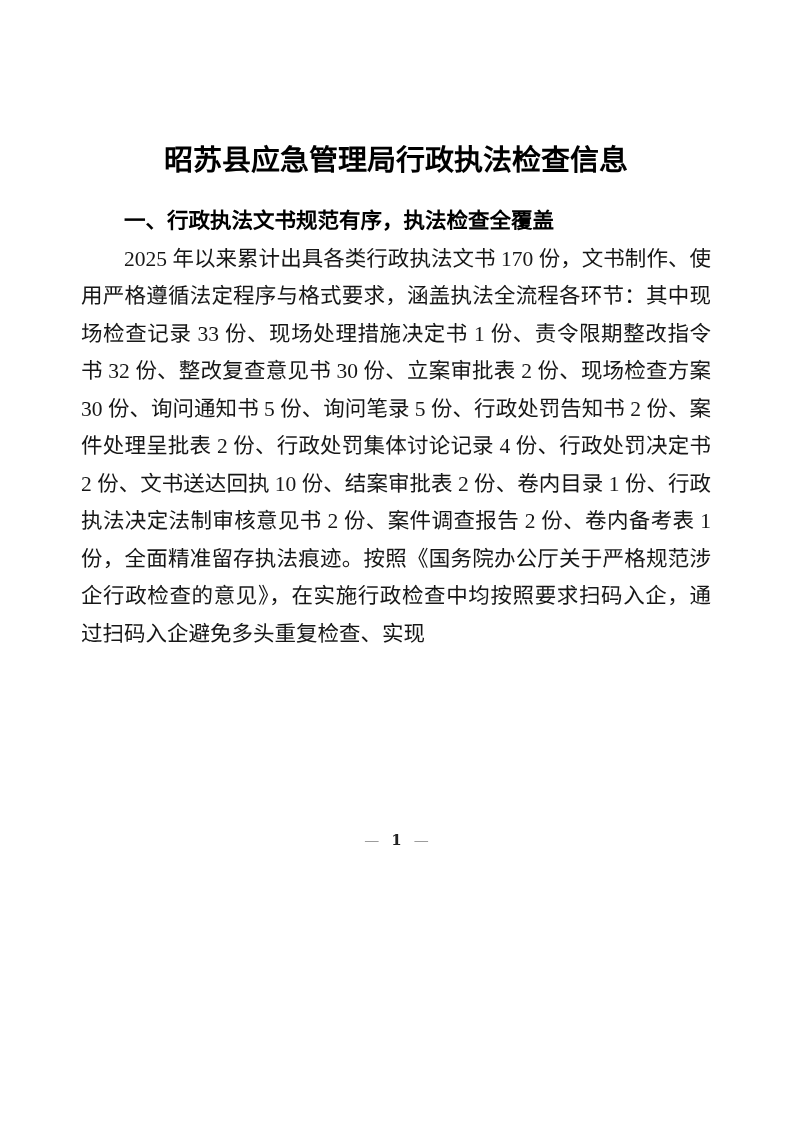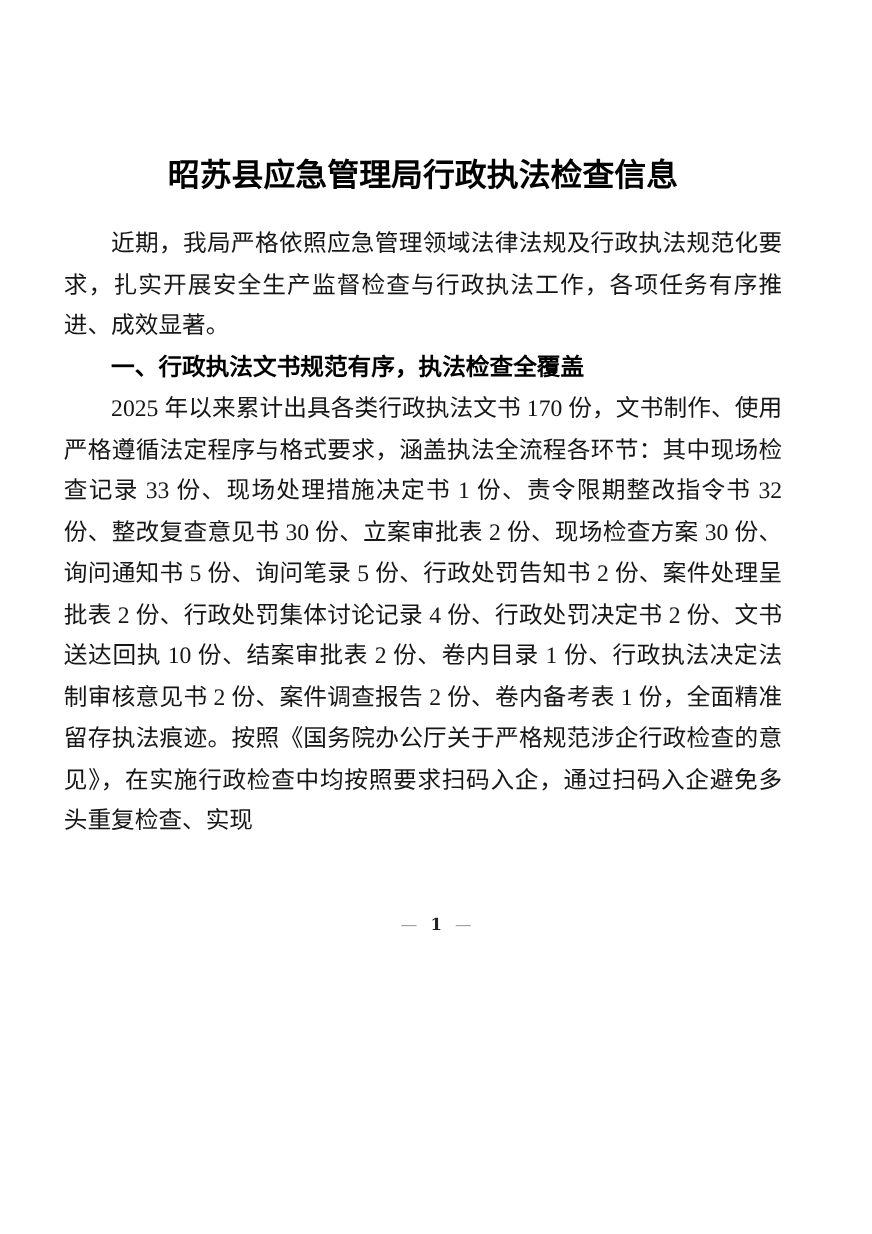--- a/index.html
+++ b/index.html
@@ -7,21 +7,21 @@
     padding: 0;
     background: #ffffff;
   }
   .page {
     position: relative;
     width: 793px;
     height: 910px;
     margin: 0 auto;
     background: #ffffff;
     box-sizing: border-box;
-    padding: 140px 82px 0 58px;
+    padding: 140px 82px 0 81px;
     overflow: hidden;
     font-family: "Liberation Serif", "DejaVu Serif", serif;
     color: #141414;
   }
   .doc-title {
     margin: 0 0 23px 0;
     font-size: 29px;
     line-height: 40px;
     font-weight: 700;
     text-align: center;
@@ -68,21 +68,20 @@
 </style>
 </head>
 <body>
 
 <div class="page">
 
   <h1 class="doc-title">昭苏县应急管理局行政执法检查信息</h1>
 
   <div class="doc-body">
 
-    <p class="para">近期，我局严格依照应急管理领域法律法规及行政执法规范化要求，扎实开展安全生产监督检查与行政执法工作，各项任务有序推进、成效显著。</p>
 
     <h2 class="section-heading">一、行政执法文书规范有序，执法检查全覆盖</h2>
 
 
     <p class="para">2025 年以来累计出具各类行政执法文书 170 份，文书制作、使用严格遵循法定程序与格式要求，涵盖执法全流程各环节：其中现场检查记录 33 份、现场处理措施决定书 1 份、责令限期整改指令书 32 份、整改复查意见书 30 份、立案审批表 2 份、现场检查方案 30 份、询问通知书 5 份、询问笔录 5 份、行政处罚告知书 2 份、案件处理呈批表 2 份、行政处罚集体讨论记录 4 份、行政处罚决定书 2 份、文书送达回执 10 份、结案审批表 2 份、卷内目录 1 份、行政执法决定法制审核意见书 2 份、案件调查报告 2 份、卷内备考表 1 份，全面精准留存执法痕迹。按照《国务院办公厅关于严格规范涉企行政检查的意见》，在实施行政检查中均按照要求扫码入企，通过扫码入企避免多头重复检查、实现</p>
 
   </div>
 
   <div class="footer">
     <span class="dash">—</span><span class="pagenum">1</span><span class="dash">—</span>

